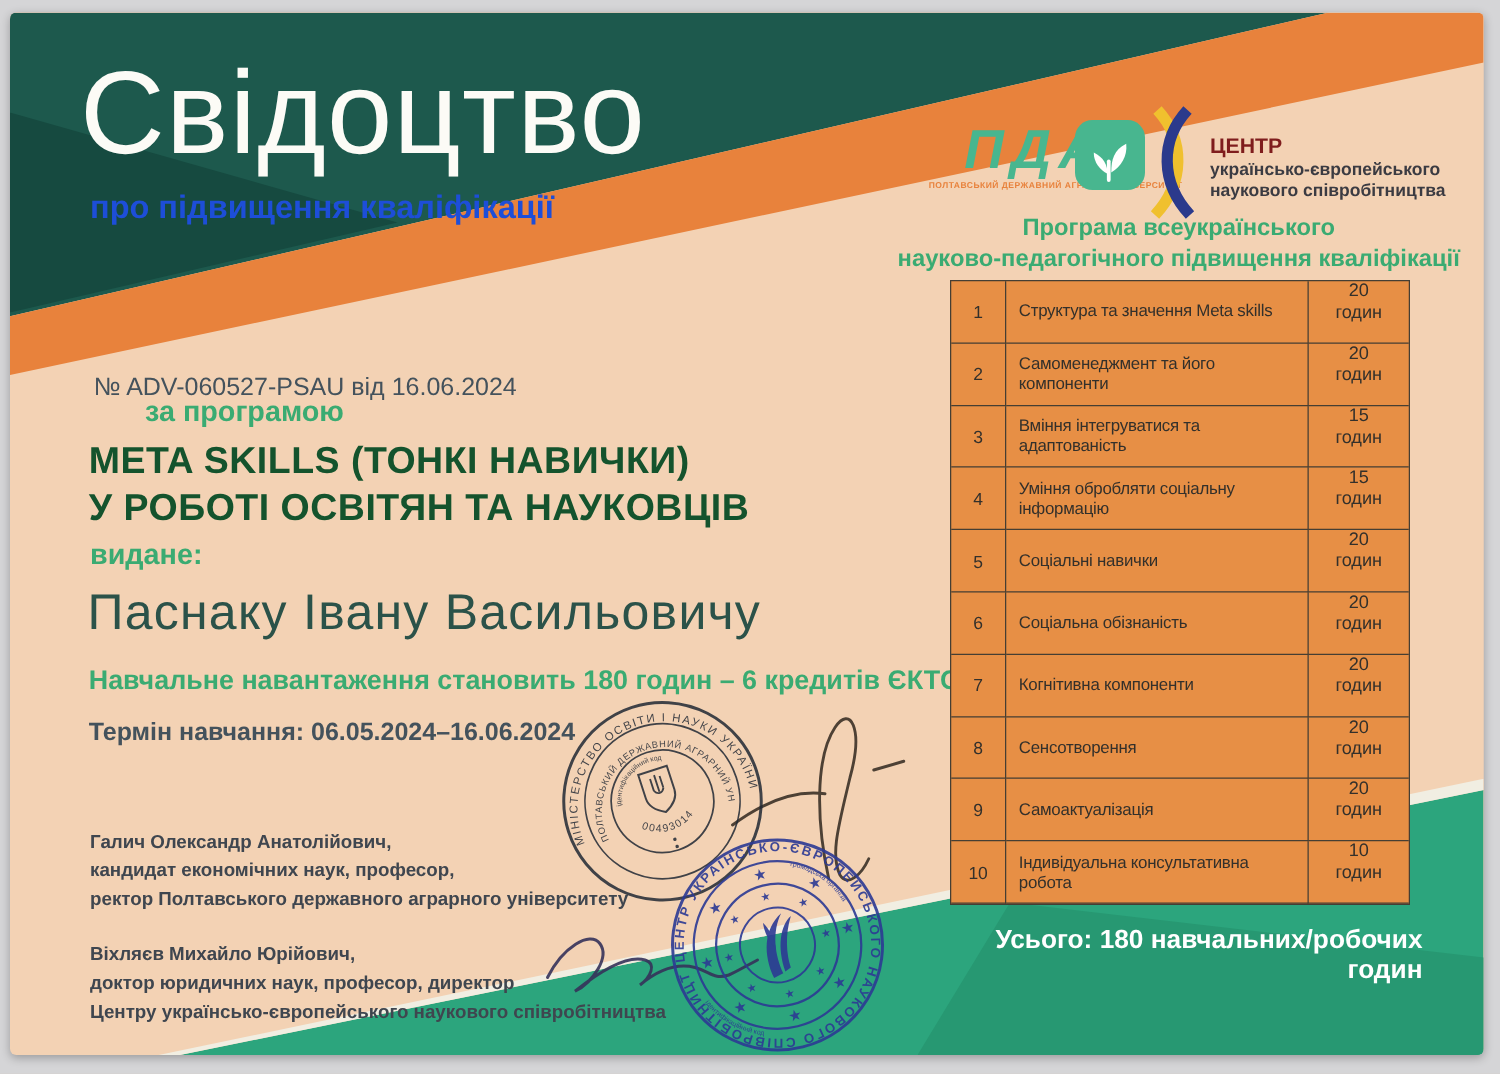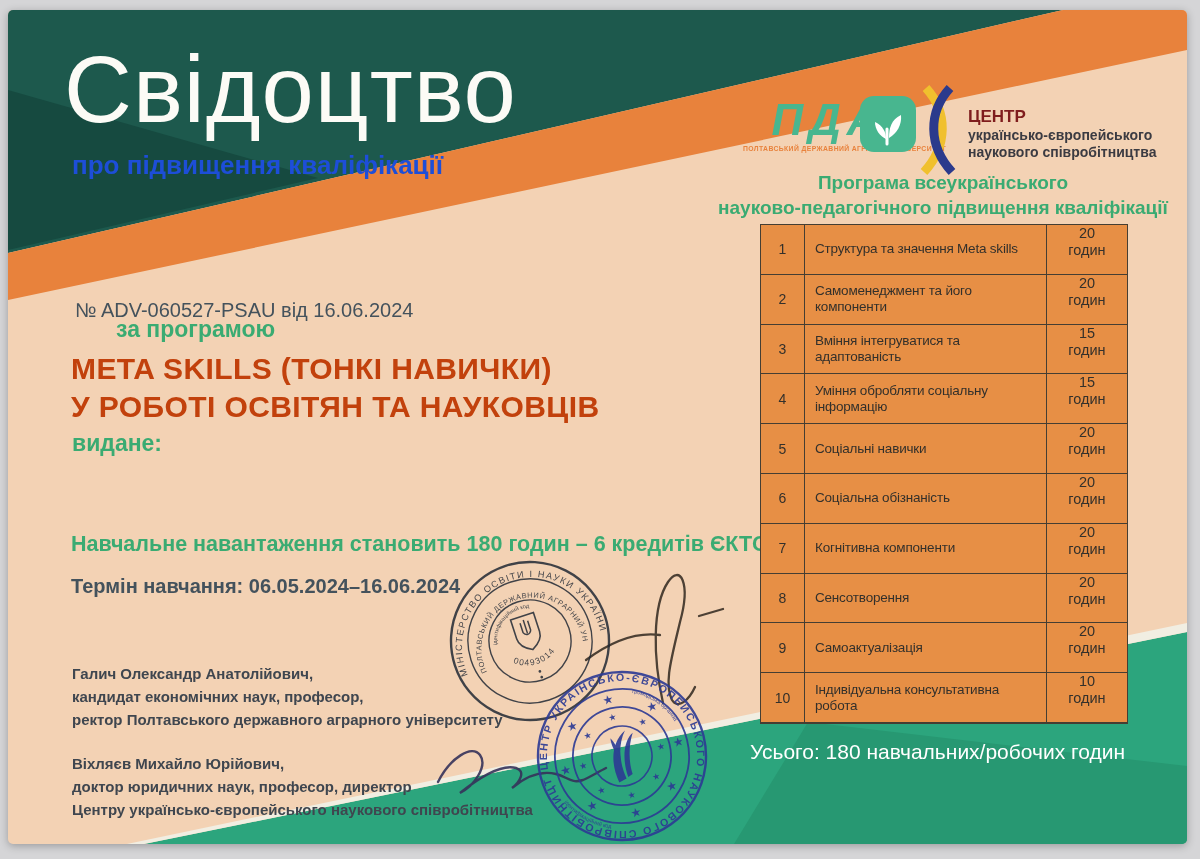--- a/index.html
+++ b/index.html
@@ -29,38 +29,38 @@
   .xlogo{position:absolute;left:908px;top:74px;}
   .center-logo-text{position:absolute;left:960px;top:98px;line-height:17px;}
   .center-org{font-size:17px;font-weight:700;color:#7f1d1d;margin-bottom:2px;}
   .center-line{font-size:14px;font-weight:700;color:#3b3b42;}
   .program-header{position:absolute;left:700px;top:160px;width:470px;text-align:center;
     font-size:19px;font-weight:700;color:#3aab72;line-height:25px;}
   
   .cert-no{position:absolute;left:67px;top:277px;font-size:20px;color:#44525c;margin-top:12px;}
   .label-green{position:absolute;font-size:23px;font-weight:700;color:#3aab72;}
   .prog-title{position:absolute;left:63px;top:340px;font-size:30px;font-weight:700;
-    color:#c2410c;line-height:38px;letter-spacing:.4px;}
+    color:#14532d;line-height:38px;letter-spacing:.4px;}
   .recipient{position:absolute;left:62px;top:458px;font-size:40px;font-weight:400;
     color:#2b5249;letter-spacing:1px;}
   .load-line{position:absolute;left:63px;top:522px;font-size:21.5px;font-weight:700;color:#3aab72;}
   .term-line{position:absolute;left:63px;top:565px;font-size:20px;font-weight:700;color:#44525c;}
   .sig-block{position:absolute;left:64px;font-size:15px;font-weight:700;color:#3f464f;line-height:23px;}
   
   .course-table{position:absolute;left:752px;top:214px;width:368px;
     display:grid;grid-template-columns:44px 1fr 80px;grid-auto-rows:49.8px;
     background:#e78f45;border:1.6px solid #453e33;box-sizing:border-box;}
   .cell{border-bottom:1.3px solid #453e33;display:flex;align-items:center;
     color:#33302b;overflow:hidden;box-sizing:border-box;}
   .cell.num{justify-content:center;font-size:14px;border-right:1.3px solid #453e33;}
   .cell.topic{padding:2px 6px 2px 10px;font-size:13.5px;letter-spacing:-.2px;
     line-height:16px;border-right:1.3px solid #453e33;}
   .cell.hours{flex-direction:column;justify-content:flex-start;font-size:14.5px;line-height:17px;}
-  .total-line{position:absolute;left:742px;top:730px;width:388px;text-align:left;
-    font-size:21px;font-weight:400;color:#ffffff;}
+  .total-line{position:absolute;left:742px;top:730px;width:388px;text-align:right;
+    font-size:21px;font-weight:700;color:#ffffff;}
   svg{display:block;}
   .stamp{position:absolute;}
 </style>
 </head>
 <body>
 
 <div class="page">
   <div class="cert">
 
     <div class="layer green-bottom"></div>
@@ -102,20 +102,21 @@
       <div>науково-педагогічного підвищення кваліфікації</div>
     </div>
 
     <div class="cert-no">№ ADV-060527-PSAU від 16.06.2024</div>
     <div class="label-green" style="left:64px;top:306px;margin-left:44px;">за програмою</div>
     <div class="prog-title">
       <div>META SKILLS (ТОНКІ НАВИЧКИ)</div>
       <div>У РОБОТІ ОСВІТЯН ТА НАУКОВЦІВ</div>
     </div>
     <div class="label-green" style="left:64px;top:420px;">видане:</div>
+    <div class="recipient">Паснаку Івану Васильовичу</div>
     <div class="load-line">Навчальне навантаження становить 180 годин – 6 кредитів ЄКТС</div>
     <div class="term-line">Термін навчання: 06.05.2024–16.06.2024</div>
 
     <div class="sig-block" style="top:652px;">
       <div>Галич Олександр Анатолійович,</div>
       <div>кандидат економічних наук, професор,</div>
       <div>ректор Полтавського державного аграрного університету</div>
     </div>
     <div class="sig-block" style="top:742px;">
       <div>Віхляєв Михайло Юрійович,</div>

